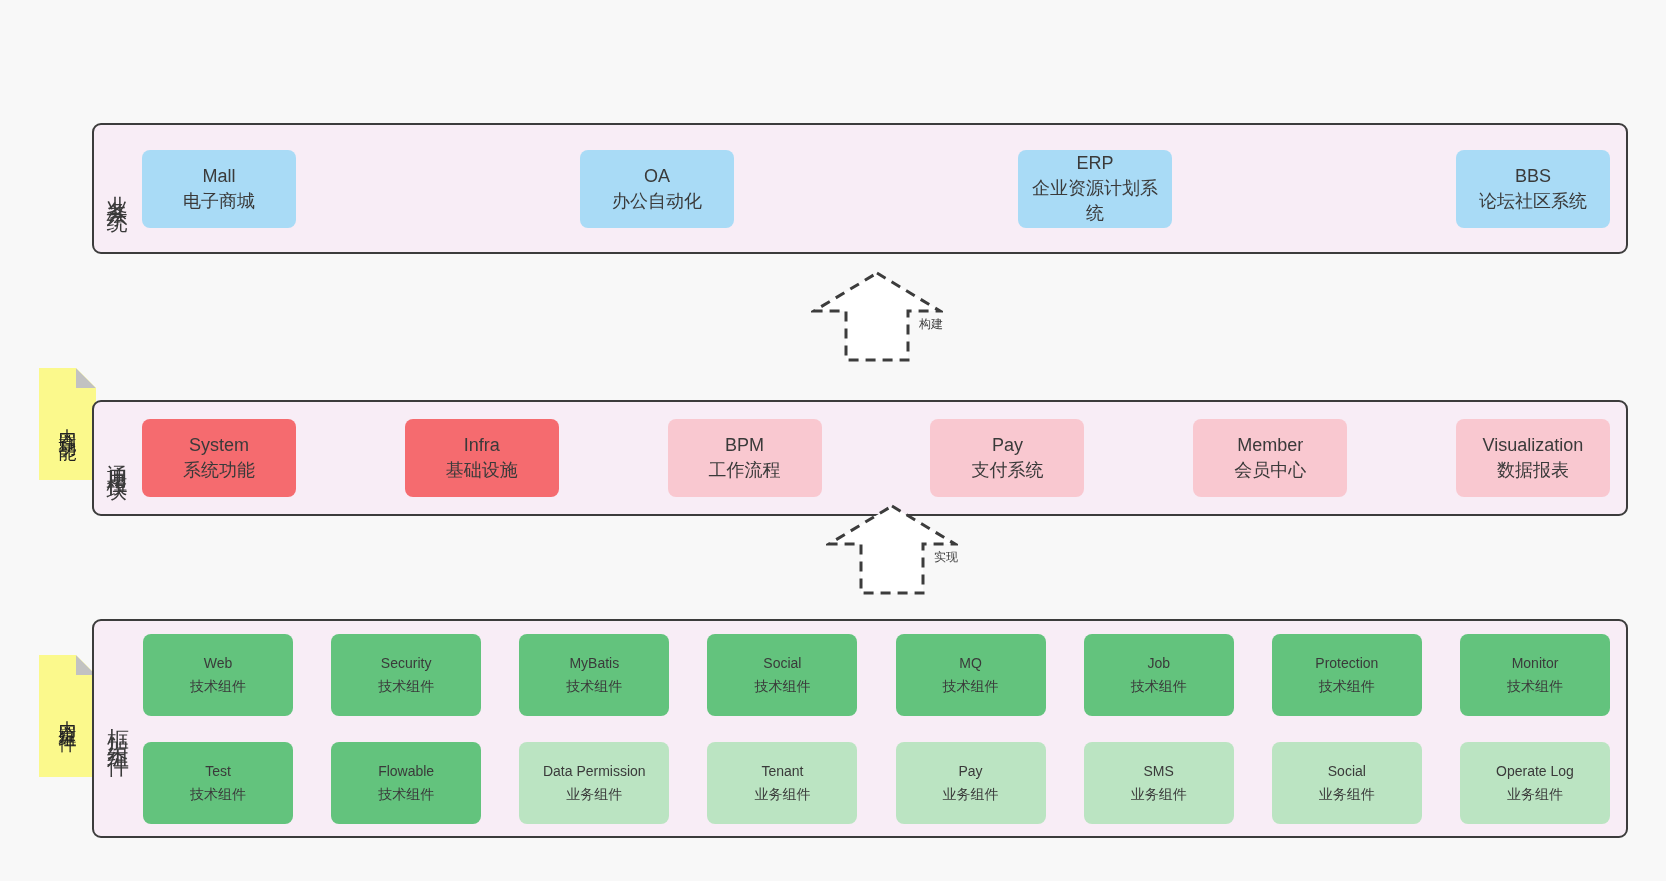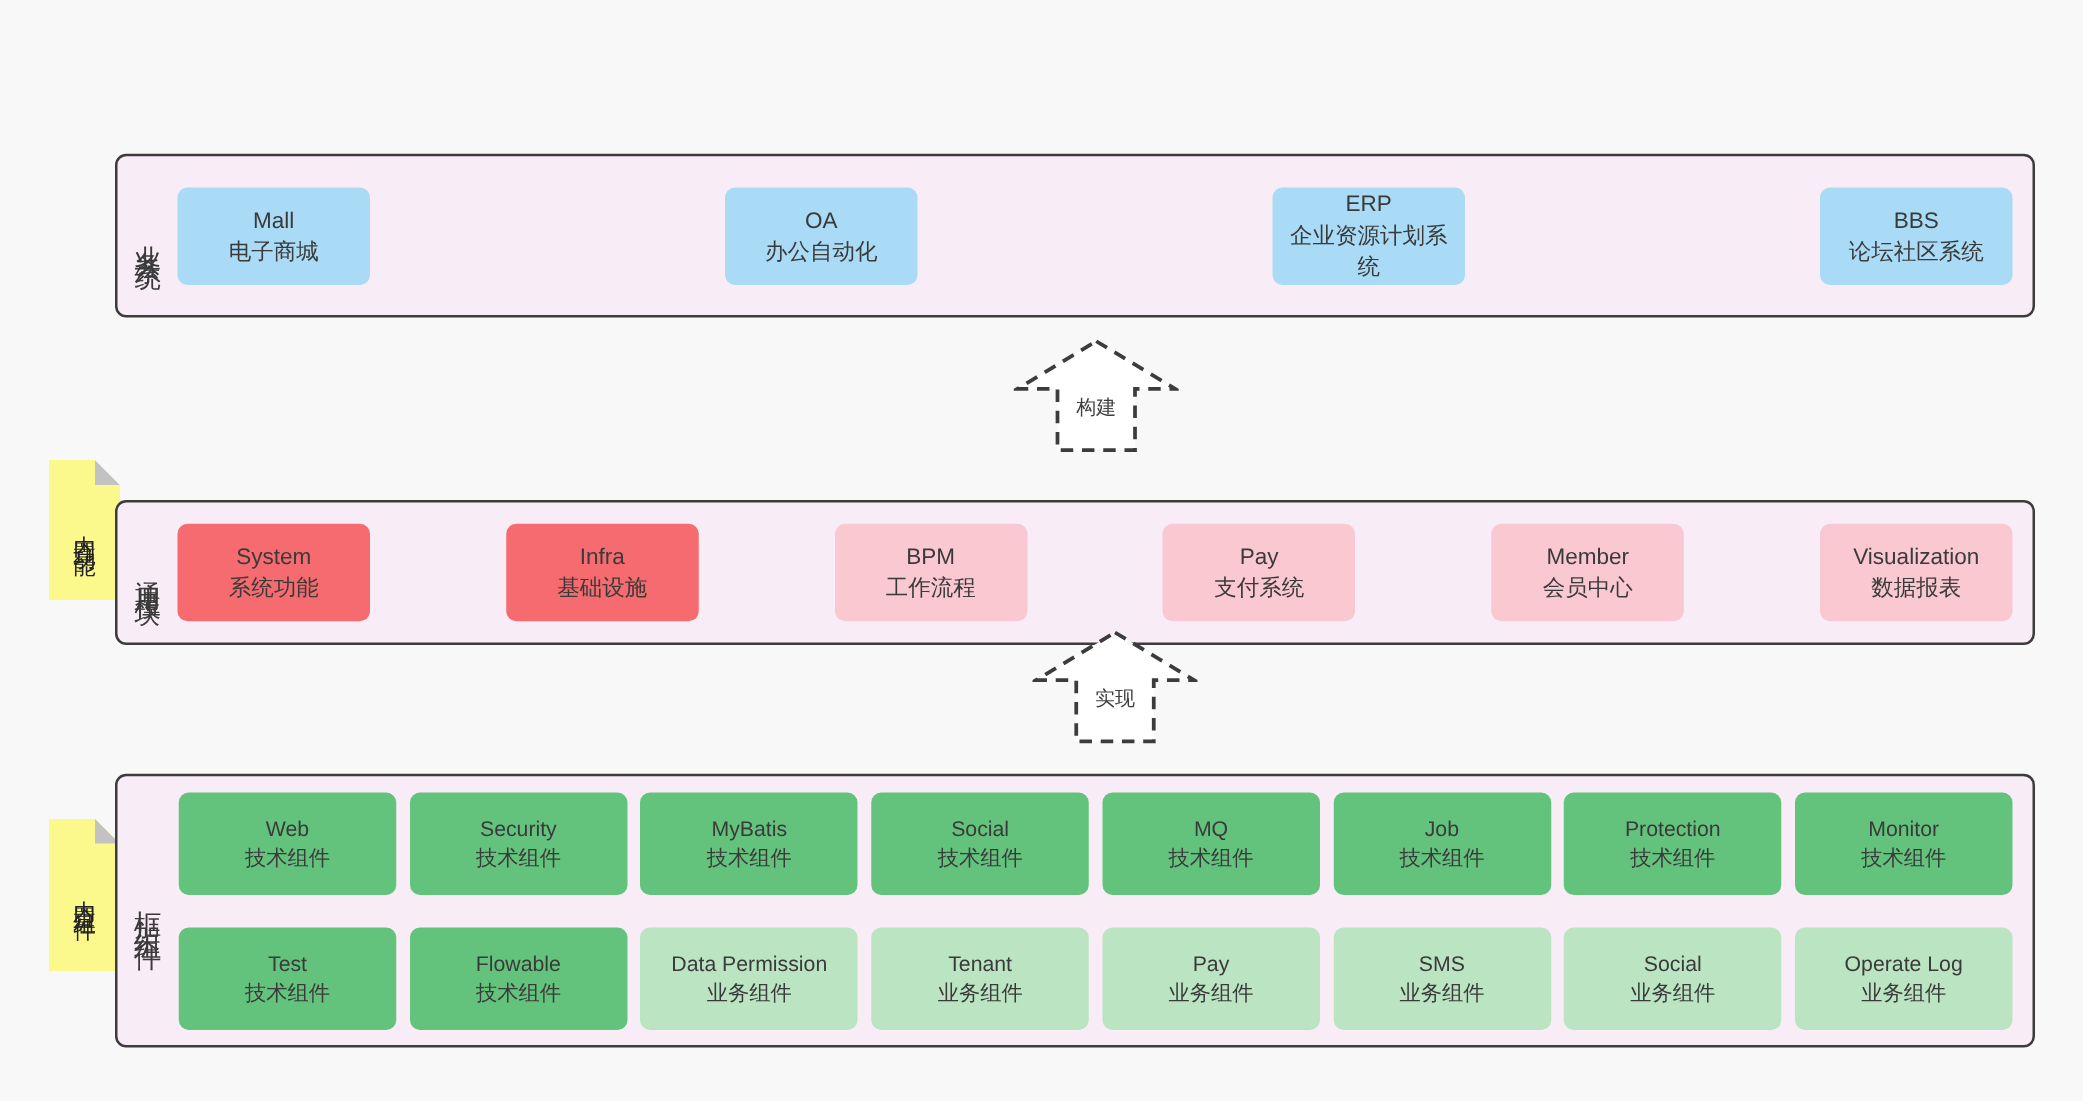--- a/index.html
+++ b/index.html
@@ -60,21 +60,21 @@
     flex-direction:column;
     justify-content:center;
     align-items:center;
     text-align:center;
     width:154px;
     height:78px;
     font-size:18px;
     line-height:25px;
     padding:0 8px;
   }
-  .grid .box { width:174px; height:82px; font-size:17px; line-height:23px; padding:0 16px; }
+  .grid .box { width:150px; height:82px; font-size:14px; line-height:23px; padding:0 16px; }
   .box.blue       { background: var(--box-blue, #a9dbf6); }
   .box.red        { background: var(--box-red, #f56b6f); }
   .box.pink       { background: var(--box-pink, #f9c8d0); }
   .box.green      { background: var(--box-green, #63c37d); }
   .box.lightgreen { background: var(--box-light-green, #bbe4c2); }
 
   
   .sticky {
     position:absolute;
     left:39px;
@@ -98,22 +98,22 @@
     letter-spacing:5px;
     color:#222;
     line-height:1;
   }
 
   
   .arrow-up { position:absolute; width:132px; height:94px; z-index:2; }
   .arrow-up svg { display:block; }
   .arrow-label {
     position:absolute; left:0; right:0; top:46px;
-    text-align:center;
-    font-size:16px;
+    text-align:right;
+    font-size:12px;
     color:#3f3f3f;
   }
 </style>
 </head>
 <body>
 
 <div class="sticky" style="top:368px;height:112px;">
   <div class="fold"></div>
   <div class="sticky-text">内置功能</div>
 </div>

